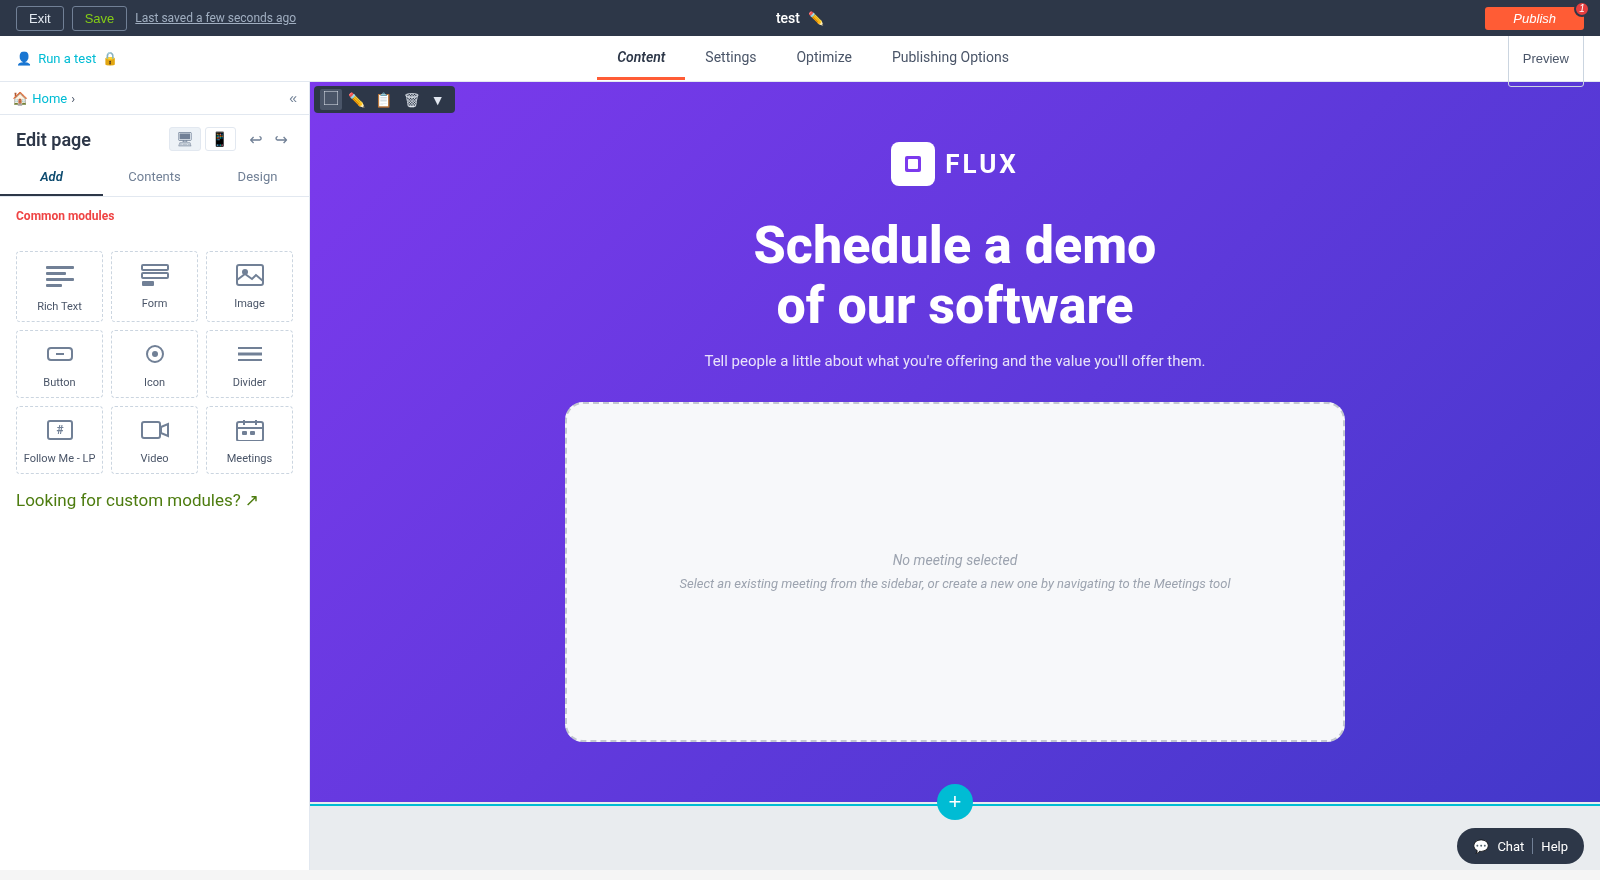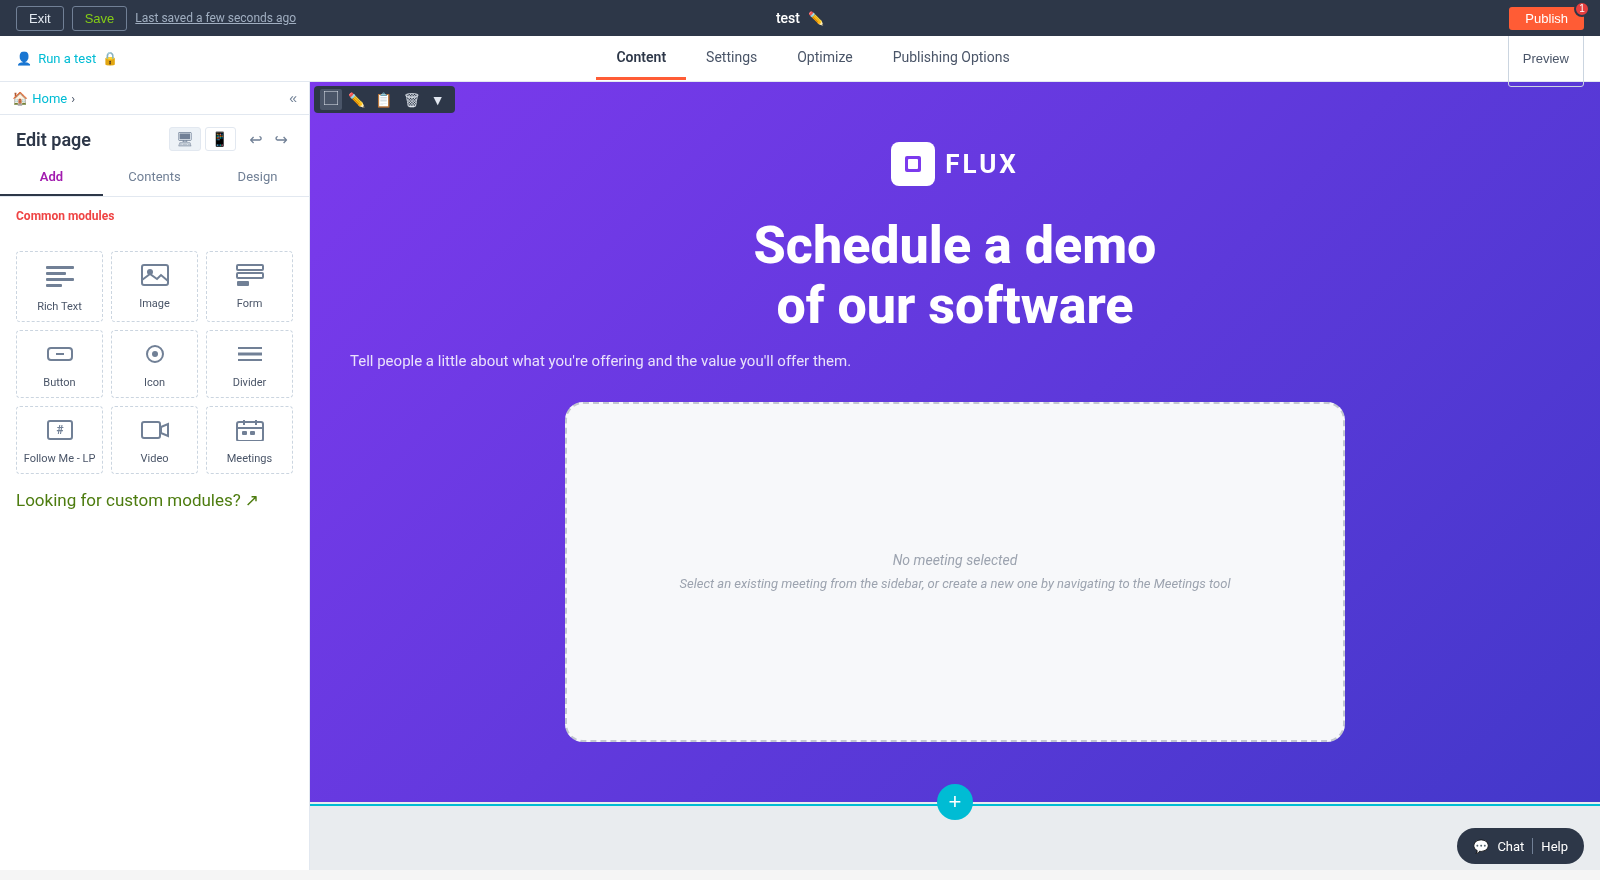--- a/index.html
+++ b/index.html
@@ -21,43 +21,44 @@
     .btn-save {
       background: transparent; border: 1px solid #718096; color: #84cc16;
       padding: 4px 12px; border-radius: 3px; cursor: pointer; font-size: 13px;
     }
     .last-saved { color: #a0aec0; font-size: 12px; text-decoration: underline; cursor: pointer; }
     .page-title { color: #fff; font-size: 14px; font-weight: 500; }
     .edit-icon { color: #a0aec0; cursor: pointer; font-size: 13px; }
 
     .btn-publish {
       background: #ff5c35; border: none; color: #fff;
-      padding: 4px 16px; border-radius: 3px; cursor: pointer; font-size: 13px; font-weight: 500;
+      padding: 4px 28px; border-radius: 3px; cursor: pointer; font-size: 13px; font-weight: 500;
       position: relative;
+      font-style: italic;
     }
     .publish-badge {
       position: absolute; top: -6px; right: -6px;
       background: #e53e3e; color: #fff; border-radius: 50%; width: 16px; height: 16px;
       font-size: 10px; display: flex; align-items: center; justify-content: center;
       border: 2px solid #2d3748;
     }
 
     
     .second-bar {
       display: flex; align-items: center; justify-content: space-between;
       background: #fff; height: 46px; padding: 0 16px;
       border-bottom: 1px solid #e2e8f0; position: relative; z-index: 99;
     }
     .run-test { display: flex; align-items: center; gap: 6px; color: #00bcd4; font-size: 13px; cursor: pointer; }
     .nav-tabs { display: flex; align-items: center; gap: 0; }
     .nav-tab {
       padding: 12px 20px; font-size: 14px; color: #4a5568; cursor: pointer; position: relative;
       border-bottom: 3px solid transparent;
     }
-    .nav-tab.active { color: #2d3748; font-weight: 600; border-bottom: 3px solid #ff5c35; }
+    .nav-tab.active { color: #2d3748; font-weight: 600; border-bottom: 3px solid #ff5c35; font-style: italic; }
     .btn-preview {
       background: transparent; border: 1px solid #cbd5e0; color: #4a5568;
       padding: 20px 14px; border-radius: 3px; cursor: pointer; font-size: 13px;
     }
 
     
     .main-layout { display: flex; height: calc(880px - 92px); }
 
     
     .sidebar {
@@ -88,21 +89,21 @@
       background: none; border: none; cursor: pointer; color: #718096; font-size: 16px; padding: 2px 5px;
     }
     .sidebar-title-controls { display: flex; align-items: center; gap: 8px; }
 
     
     .sidebar-tabs { display: flex; border-bottom: 1px solid #e2e8f0; }
     .sidebar-tab {
       flex: 1; text-align: center; padding: 10px; font-size: 13px;
       color: #718096; cursor: pointer; border-bottom: 2px solid transparent;
     }
-    .sidebar-tab.active { color: #a21caf; font-weight: 600; border-bottom: 2px solid #2d3748; }
+    .sidebar-tab.active { color: #0c4a6e; font-weight: 600; border-bottom: 2px solid #2d3748; font-style: italic; }
 
     
     .modules-section { padding: 12px 16px; }
     .modules-heading { font-size: 12px; font-weight: 700; color: #ef4444; margin-bottom: 28px; }
     .modules-grid { display: grid; grid-template-columns: repeat(3, 1fr); gap: 8px; margin-bottom: 16px; }
     .module-item {
       border: 1px dashed #cbd5e0; border-radius: 4px; padding: 12px 4px 8px;
       text-align: center; cursor: pointer; background: #fff;
       display: flex; flex-direction: column; align-items: center; gap: 6px;
     }
@@ -132,21 +133,21 @@
       min-height: 720px;
       position: relative;
     }
     .hero-logo { display: flex; align-items: center; gap: 10px; justify-content: center; margin-bottom: 30px; text-align: center; }
     .logo-icon {
       width: 44px; height: 44px; background: #fff; border-radius: 8px;
       display: flex; align-items: center; justify-content: center; font-size: 20px; color: #7c3aed;
     }
     .logo-text { color: #fff; font-size: 26px; font-weight: 700; letter-spacing: 3px; }
     .hero-title { color: #fff; font-size: 52px; font-weight: 800; text-align: center; line-height: 1.15; margin-bottom: 16px; }
-    .hero-subtitle { color: rgba(255,255,255,0.85); font-size: 15px; margin-bottom: 32px; }
+    .hero-subtitle { color: rgba(255,255,255,0.85); font-size: 15px; text-align: center; margin-bottom: 32px; }
 
     
     .meeting-card {
       background: #f7f8fa; border-radius: 18px; margin: 0 auto;
       max-width: 780px; min-height: 340px;
       display: flex; flex-direction: column; align-items: center; justify-content: center;
       padding: 40px; border: 2px dashed #c3c8d0;
       position: relative;
     }
     .no-meeting-text { color: #9ca3af; font-size: 14px; font-style: italic; margin-bottom: 8px; }
@@ -257,37 +258,37 @@
                 <rect x="0" y="12" width="28" height="3" fill="#718096" rx="1"></rect>
                 <rect x="0" y="18" width="16" height="3" fill="#718096" rx="1"></rect>
               </svg>
           </div>
           <span class="module-label">Rich Text</span>
         </div>
 
         <div class="module-item">
           <div class="module-icon">
             <svg width="28" height="22" viewBox="0 0 28 22">
+                <rect x="1" y="1" width="26" height="5" fill="none" stroke="#718096" stroke-width="2" rx="1"></rect>
+                <rect x="1" y="9" width="26" height="5" fill="none" stroke="#718096" stroke-width="2" rx="1"></rect>
+                <rect x="1" y="17" width="12" height="5" fill="#718096" rx="1"></rect>
+              </svg>
+          </div>
+          <span class="module-label">Form</span>
+        </div>
+
+        <div class="module-item">
+          <div class="module-icon">
+            <svg width="28" height="22" viewBox="0 0 28 22">
                 <rect x="1" y="1" width="26" height="20" fill="none" stroke="#718096" stroke-width="2" rx="2"></rect>
                 <circle cx="9" cy="8" r="3" fill="#718096"></circle>
                 <polyline points="1,16 9,10 16,15 20,11 27,17" fill="none" stroke="#718096" stroke-width="2"></polyline>
               </svg>
           </div>
           <span class="module-label">Image</span>
-        </div>
-
-        <div class="module-item">
-          <div class="module-icon">
-            <svg width="28" height="22" viewBox="0 0 28 22">
-                <rect x="1" y="1" width="26" height="5" fill="none" stroke="#718096" stroke-width="2" rx="1"></rect>
-                <rect x="1" y="9" width="26" height="5" fill="none" stroke="#718096" stroke-width="2" rx="1"></rect>
-                <rect x="1" y="17" width="12" height="5" fill="#718096" rx="1"></rect>
-              </svg>
-          </div>
-          <span class="module-label">Form</span>
         </div>
 
         <div class="module-item">
           <div class="module-icon">
             <svg width="28" height="22" viewBox="0 0 28 22">
                 <rect x="2" y="5" width="24" height="12" fill="none" stroke="#718096" stroke-width="2" rx="3"></rect>
                 <line x1="10" y1="11" x2="18" y2="11" stroke="#718096" stroke-width="2"></line>
               </svg>
           </div>
           <span class="module-label">Button</span>

